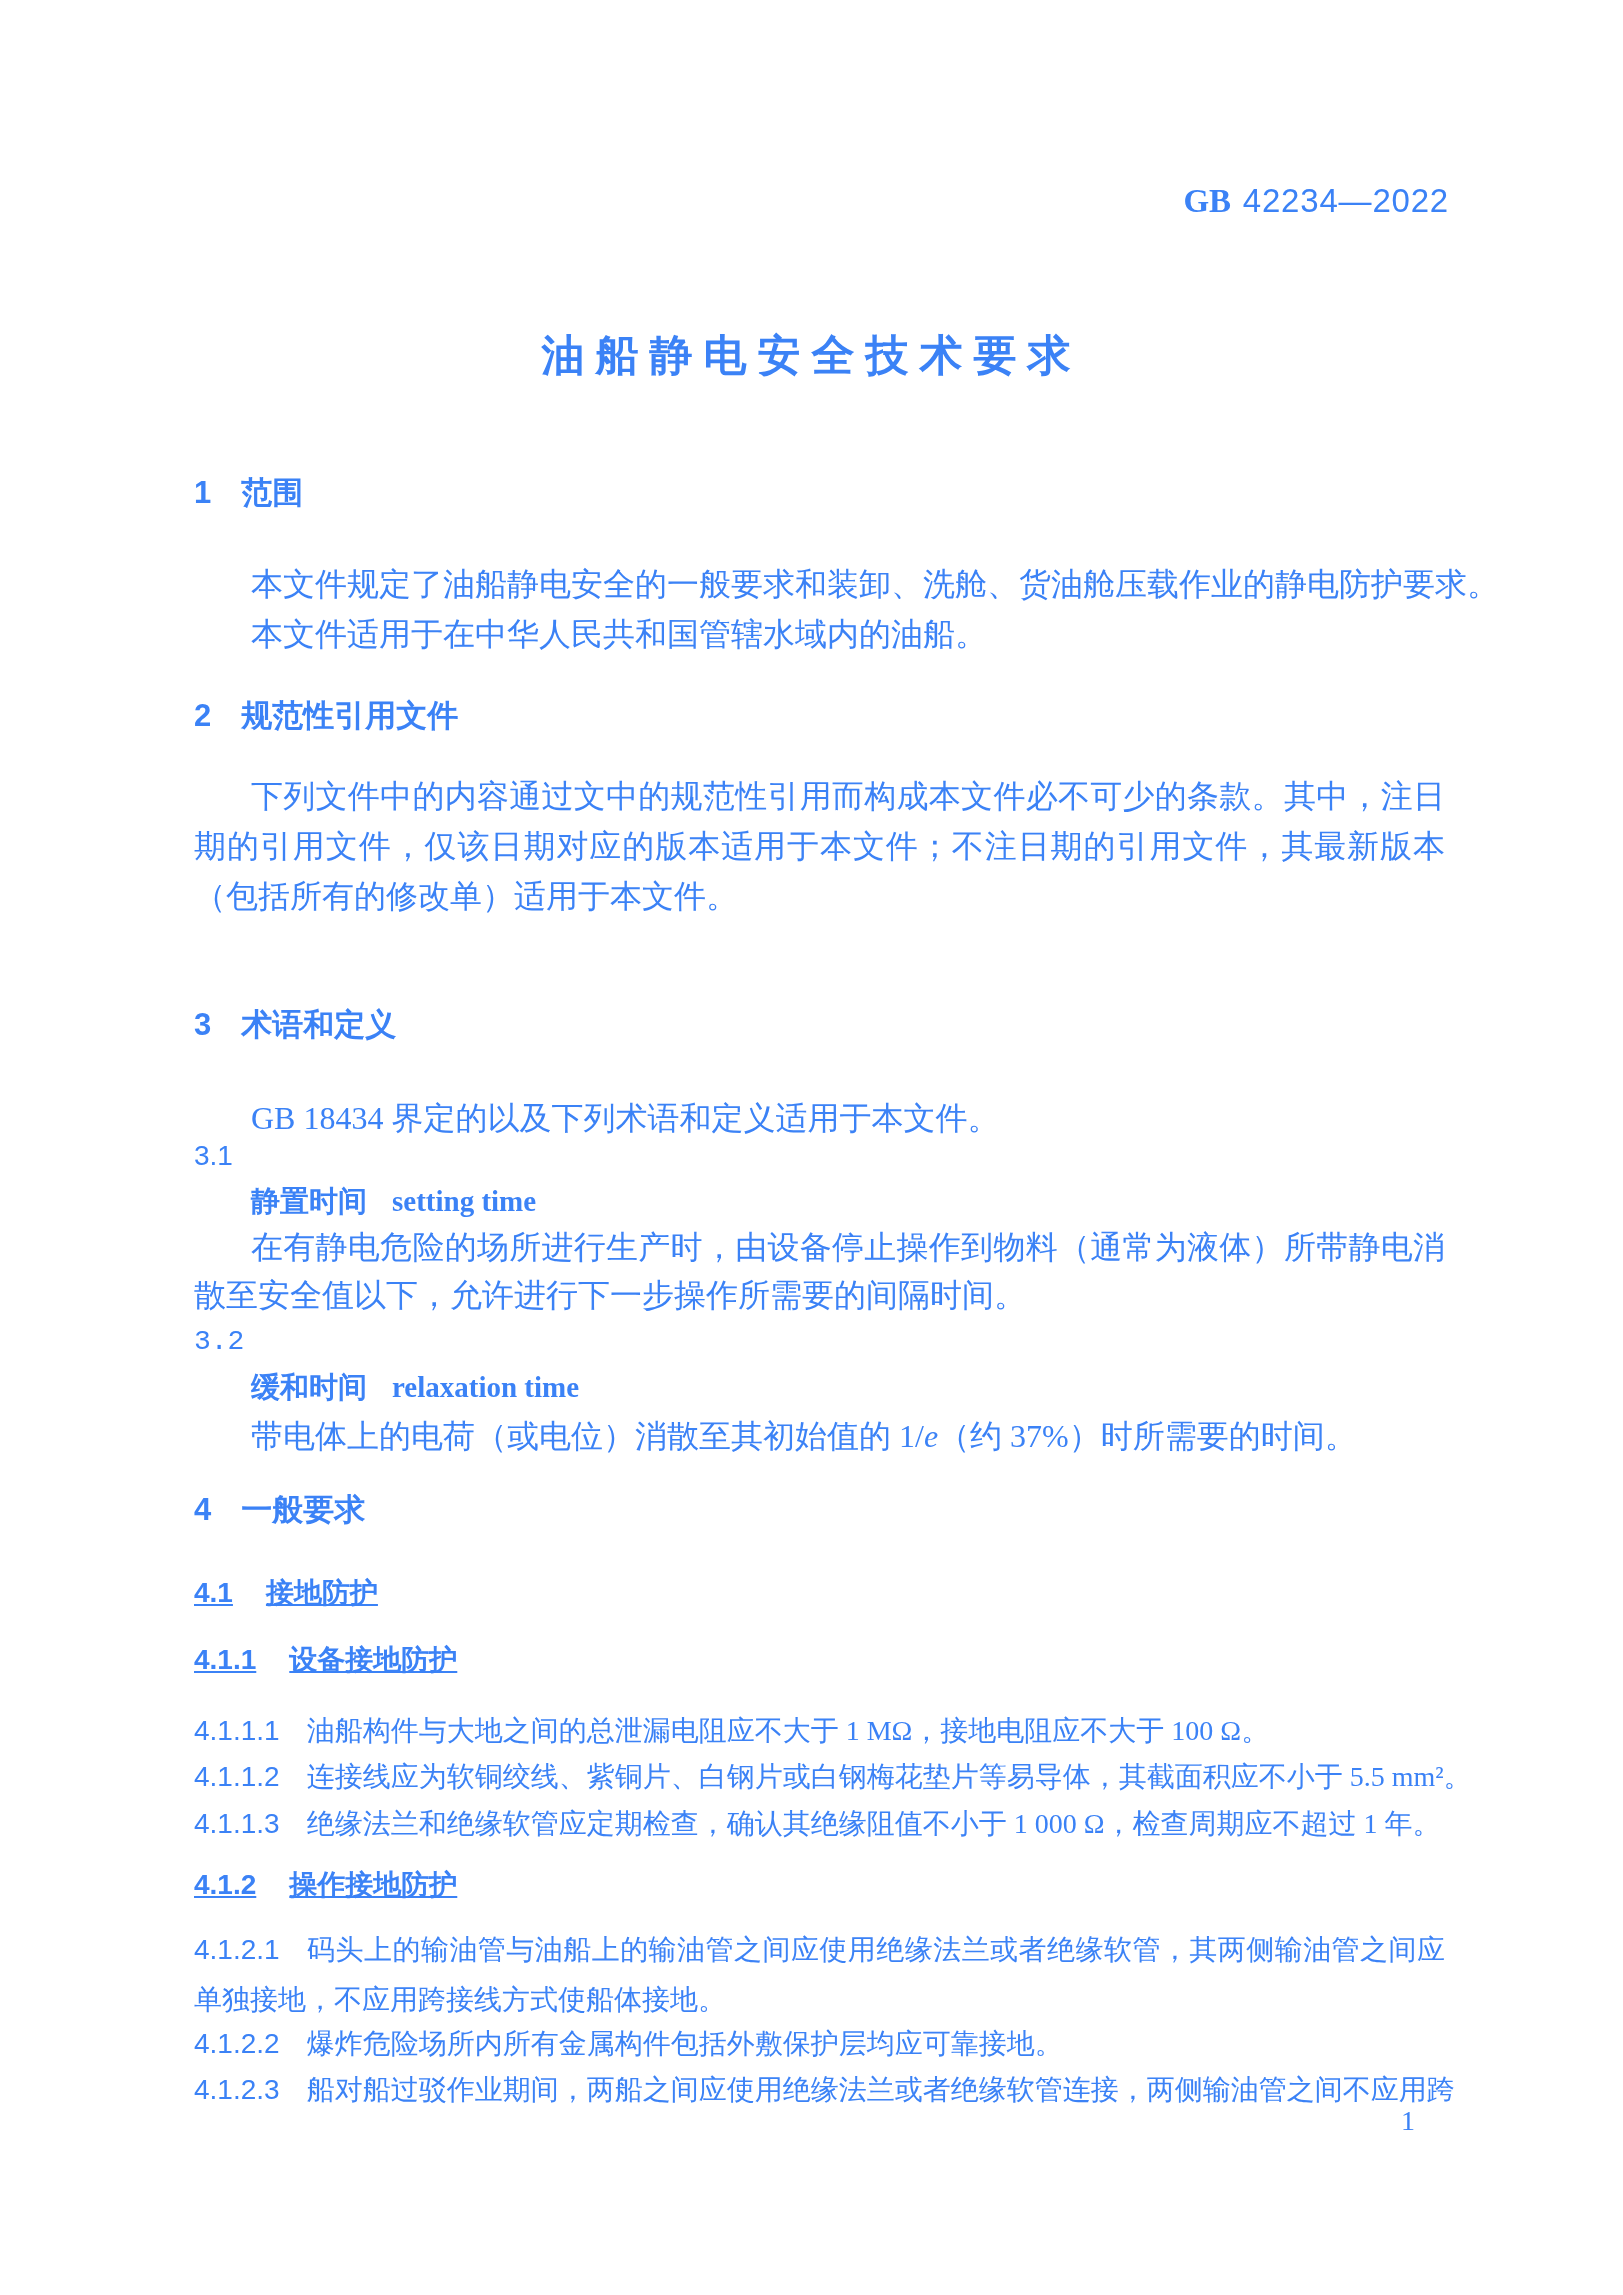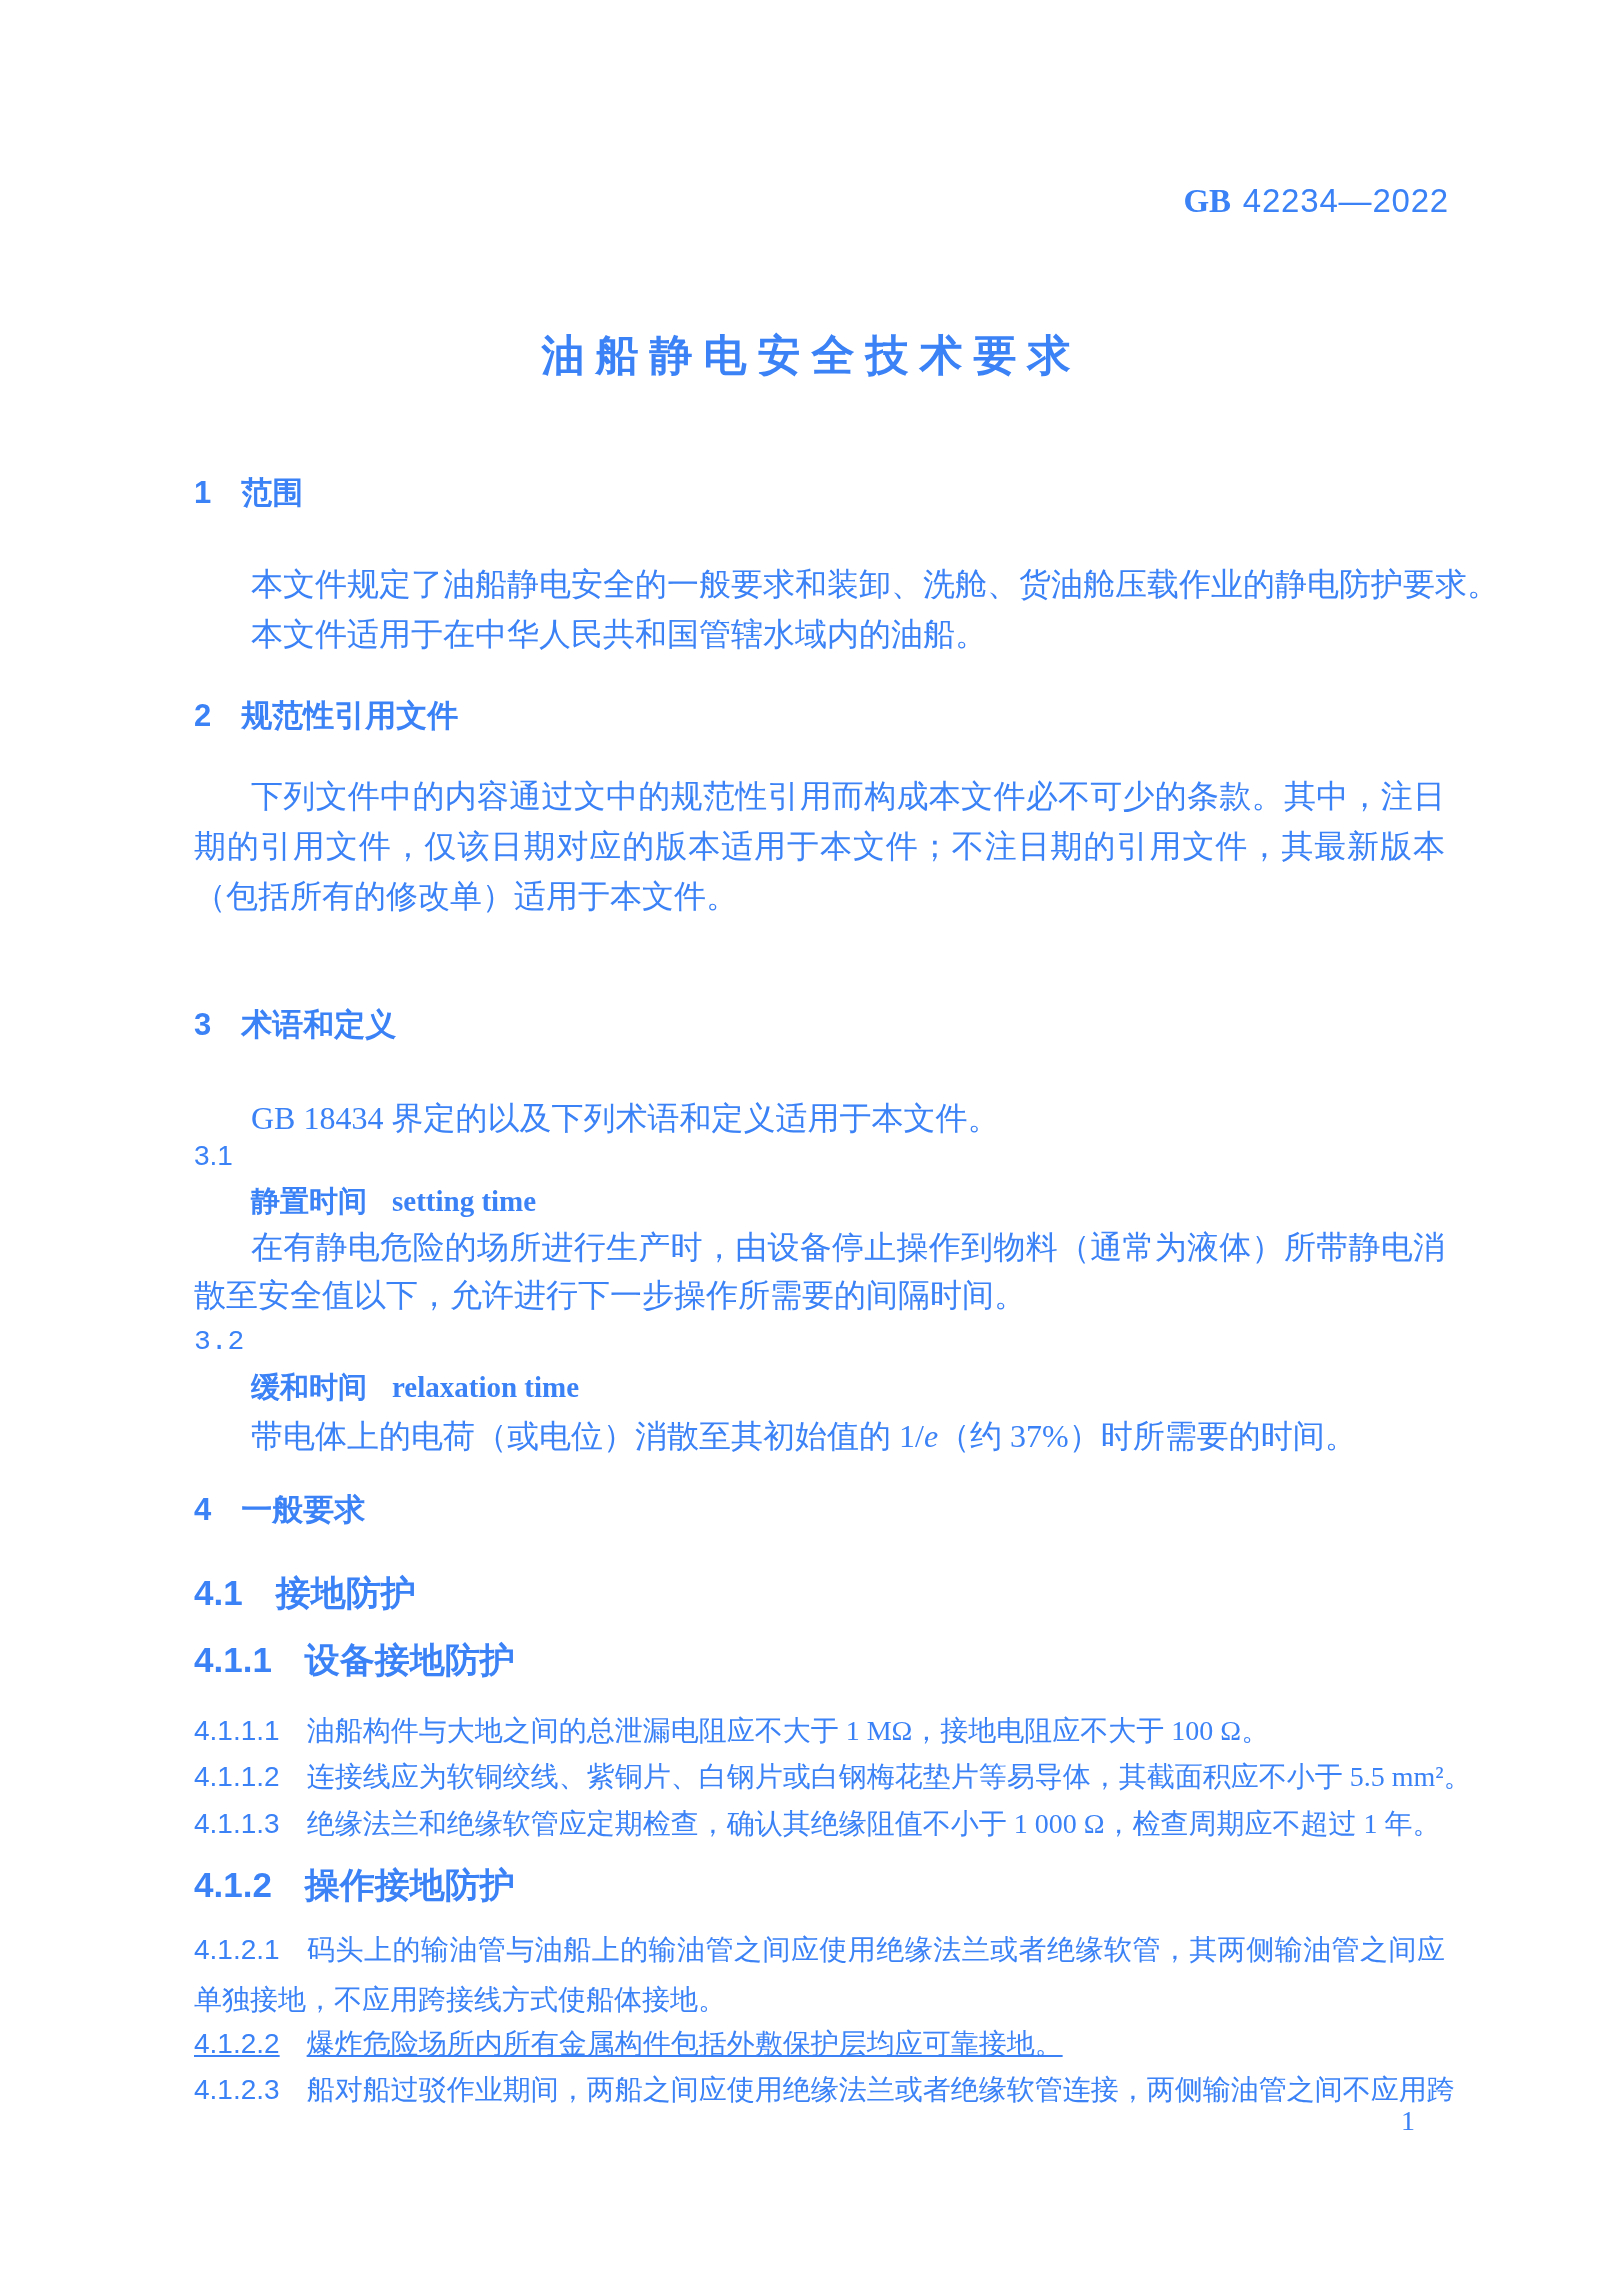--- a/index.html
+++ b/index.html
@@ -34,21 +34,21 @@
   
   .col{left:194px;width:1251px;}
 
   .h1{
     font-family:"Liberation Sans","DejaVu Sans",sans-serif;
     font-weight:bold;font-size:31px;line-height:37px;white-space:nowrap;
   }
   .h1 .n{margin-right:30px;}
   .h2{
     font-family:"Liberation Sans","DejaVu Sans",sans-serif;
-    font-weight:bold;font-size:35px;line-height:35px;white-space:nowrap;
+    font-weight:bold;font-size:28px;line-height:35px;white-space:nowrap;text-decoration:underline;
   }
   .h2 .n{margin-right:33px;}
 
   .body-text{font-size:32px;line-height:50px;text-align:justify;}
   .indent{text-indent:57px;}
   .nowrap{white-space:nowrap;text-align:left;}
 
   .ref-line .code{margin-right:33px;}
 
   .term-num{
@@ -137,21 +137,21 @@
     <span class="cnum">4.1.1.3</span><span>绝缘法兰和绝缘软管应定期检查，确认其绝缘阻值不小于 1 000 Ω，检查周期应不超过 1 年。</span>
   </div>
 
   <div class="abs col h2" style="top:1867px;">
     <span class="n">4.1.2</span><span>操作接地防护</span>
   </div>
 
   <div class="abs col clause multi" style="top:1925px;">
     <span class="cnum">4.1.2.1</span><span>码头上的输油管与油船上的输油管之间应使用绝缘法兰或者绝缘软管，其两侧输油管之间应单独接地，不应用跨接线方式使船体接地。</span>
   </div>
-  <div class="abs col clause single" style="top:2020px;text-decoration:underline;">
+  <div class="abs col clause single" style="top:2020px;">
     <span class="cnum">4.1.2.2</span><span>爆炸危险场所内所有金属构件包括外敷保护层均应可靠接地。</span>
   </div>
   <div class="abs col clause single" style="top:2066px;">
     <span class="cnum">4.1.2.3</span><span>船对船过驳作业期间，两船之间应使用绝缘法兰或者绝缘软管连接，两侧输油管之间不应用跨</span>
   </div>
 
   <div class="abs page-number" style="top:2104px;left:1401px;">1</div>
 
 </div>
 

